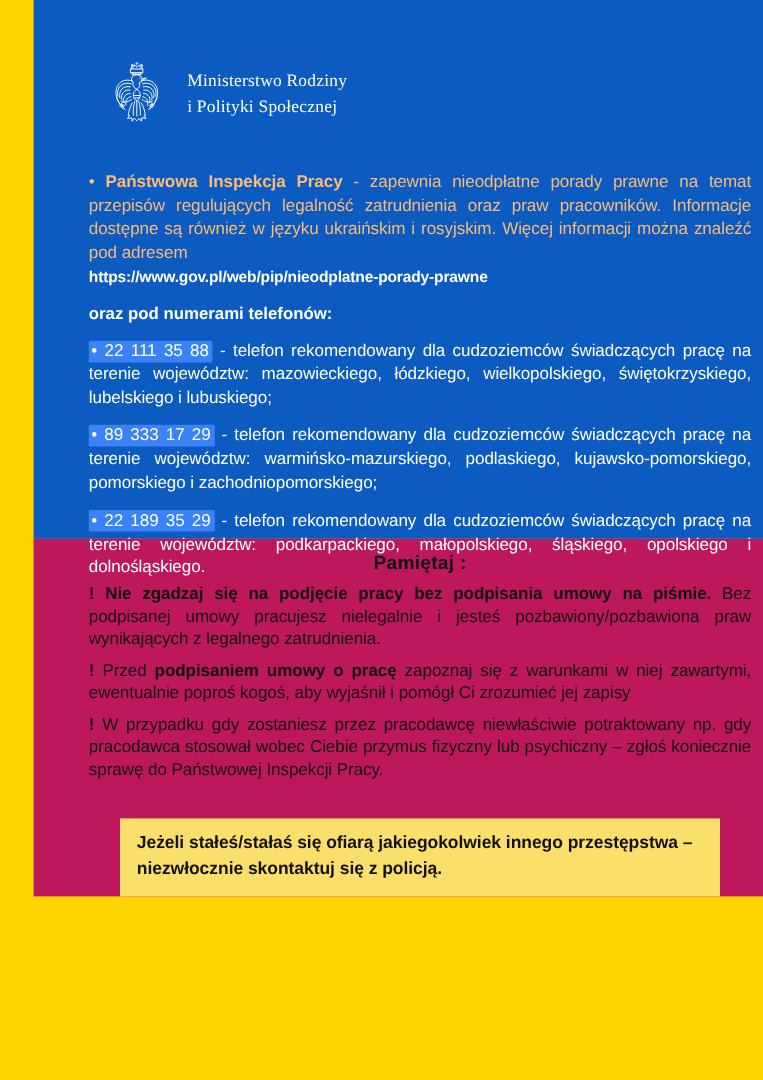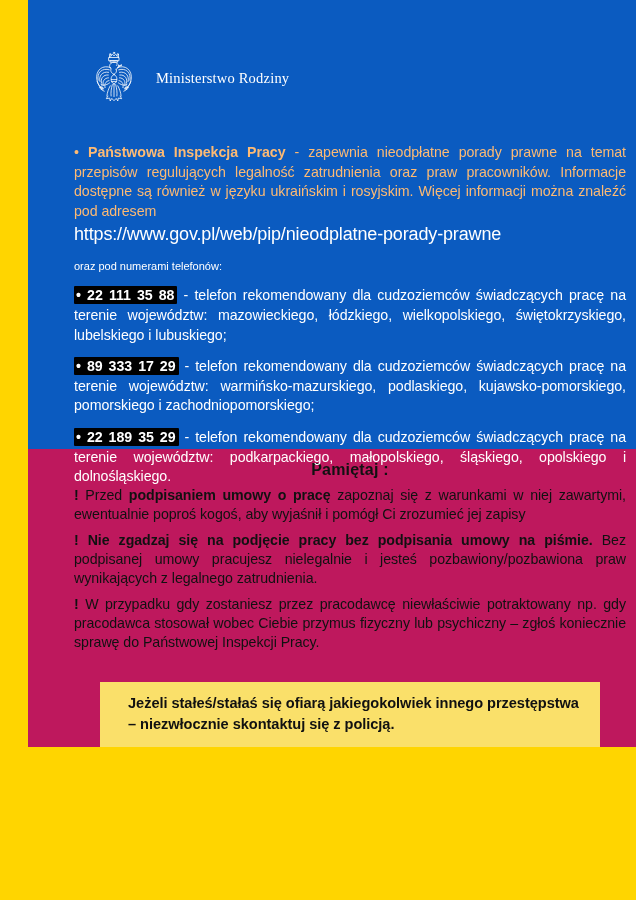--- a/index.html
+++ b/index.html
@@ -64,43 +64,43 @@
     line-height: 1.38;
     text-align: justify;
     color: #fdba74;
     letter-spacing: -0.05px;
   }
 
   .b-strong { font-weight: bold; }
 
   .url-line {
     margin: 1px 0 0 0;
-    font-size: 18px;
-    font-weight: normal;
+    font-size: 13px;
+    font-weight: bold;
     line-height: 1.38;
     letter-spacing: -0.15px;
   }
   .oraz-line {
     margin: 12px 0 0 0;
-    font-size: 11px;
-    font-weight: normal;
+    font-size: 14px;
+    font-weight: bold;
     line-height: 1.38;
   }
 
   .phone-item {
     margin: 12px 0 0 0;
     font-size: 14.2px;
     line-height: 1.38;
     text-align: justify;
     letter-spacing: -0.05px;
   }
   .phone-item:first-child { margin-top: 0; }
   .phone-num {
-    font-weight: bold;
-    background: #000000;
+    font-weight: normal;
+    background: #3b82f6;
     padding: 1px 3px 1px 2px;
     border-radius: 1px;
     white-space: nowrap;
   }
 
   .phones { margin-top: 12px; }
 
   
   .yellow-section {
     background: #be185d;
@@ -126,21 +126,21 @@
     letter-spacing: -0.05px;
   }
   p.y-para.first { margin-top: 9px; }
   .y-strong { font-weight: bold; }
   .bang { font-weight: bold; }
 
   .police-box {
     margin: 30px auto 0 auto;
     width: 500px;
     background: #FAE06A;
-    padding: 11px 14px 12px 28px;
+    padding: 11px 14px 12px 14px;
     box-sizing: border-box;
     font-weight: bold;
     font-size: 14.6px;
     line-height: 1.42;
     color: #111111;
     letter-spacing: -0.05px;
   }
 </style>
 </head>
 <body>
@@ -199,20 +199,21 @@
           <path d="M19.9 48.1 l-1.6 2.6 l3.4 -0.6 l0.5 2.9 l1.6 -2.6 l2.2 2.3 l2.2 -2.3 l1.6 2.6 l0.5 -2.9 l3.4 0.6 l-1.6 -2.6"></path>
 
           <path d="M21.6 34.9 c-1.9 1.4 -3.6 2.1 -5.6 2.2 c-1.2 0.1 -2.3 -0.2 -3.1 -0.8"></path>
           <path d="M30.4 34.9 c1.9 1.4 3.6 2.1 5.6 2.2 c1.2 0.1 2.3 -0.2 3.1 -0.8"></path>
           <path d="M14.2 37.4 l-2.4 2.1 l2.9 -0.4 l-1.6 2.3 l2.8 -1.3"></path>
           <path d="M37.8 37.4 l2.4 2.1 l-2.9 -0.4 l1.6 2.3 l-2.8 -1.3"></path>
         </g>
       </svg>
       <div class="brand-text">
         <span class="ln">Ministerstwo Rodziny</span>
+        <span class="ln">i Polityki Społecznej</span>
       </div>
     </div>
 
     <div class="blue-body">
 
       <p class="b-para"><span>•</span>&nbsp;<span class="b-strong">Państwowa Inspekcja Pracy</span><span> - zapewnia nieodpłatne porady prawne na temat przepisów regulujących legalność zatrudnienia oraz praw pracowników. Informacje dostępne są również w języku ukraińskim i rosyjskim. Więcej informacji można znaleźć pod adresem</span></p>
 
       <p class="url-line">https://www.gov.pl/web/pip/nieodplatne-porady-prawne</p>
 
       <p class="oraz-line">oraz pod numerami telefonów:</p>
@@ -227,22 +228,22 @@
 
       </div>
     </div>
   </div>
 
   <div class="yellow-section">
 
     <div class="remember-title">Pamiętaj :</div>
 
 
+    <p class="y-para"><span class="y-strong">! Nie zgadzaj się na podjęcie pracy bez podpisania umowy na piśmie.</span> <span>Bez podpisanej umowy pracujesz nielegalnie i jesteś pozbawiony/pozbawiona praw wynikających z legalnego zatrudnienia.</span></p>
+
     <p class="y-para"><span class="bang">!</span><span> Przed </span><span class="y-strong">podpisaniem umowy o pracę</span><span> zapoznaj się z warunkami w niej zawartymi, ewentualnie poproś kogoś, aby wyjaśnił i pomógł Ci zrozumieć jej zapisy</span></p>
-
-    <p class="y-para"><span class="y-strong">! Nie zgadzaj się na podjęcie pracy bez podpisania umowy na piśmie.</span> <span>Bez podpisanej umowy pracujesz nielegalnie i jesteś pozbawiony/pozbawiona praw wynikających z legalnego zatrudnienia.</span></p>
 
     <p class="y-para"><span class="bang">!</span><span> W przypadku gdy zostaniesz przez pracodawcę niewłaściwie potraktowany np.  gdy pracodawca stosował wobec Ciebie przymus fizyczny lub psychiczny – zgłoś koniecznie sprawę do Państwowej Inspekcji Pracy.</span></p>
 
     <div class="police-box">Jeżeli stałeś/stałaś się ofiarą jakiegokolwiek innego przestępstwa – niezwłocznie skontaktuj się z policją.</div>
 
   </div>
 </div>
 
 </body></html>

